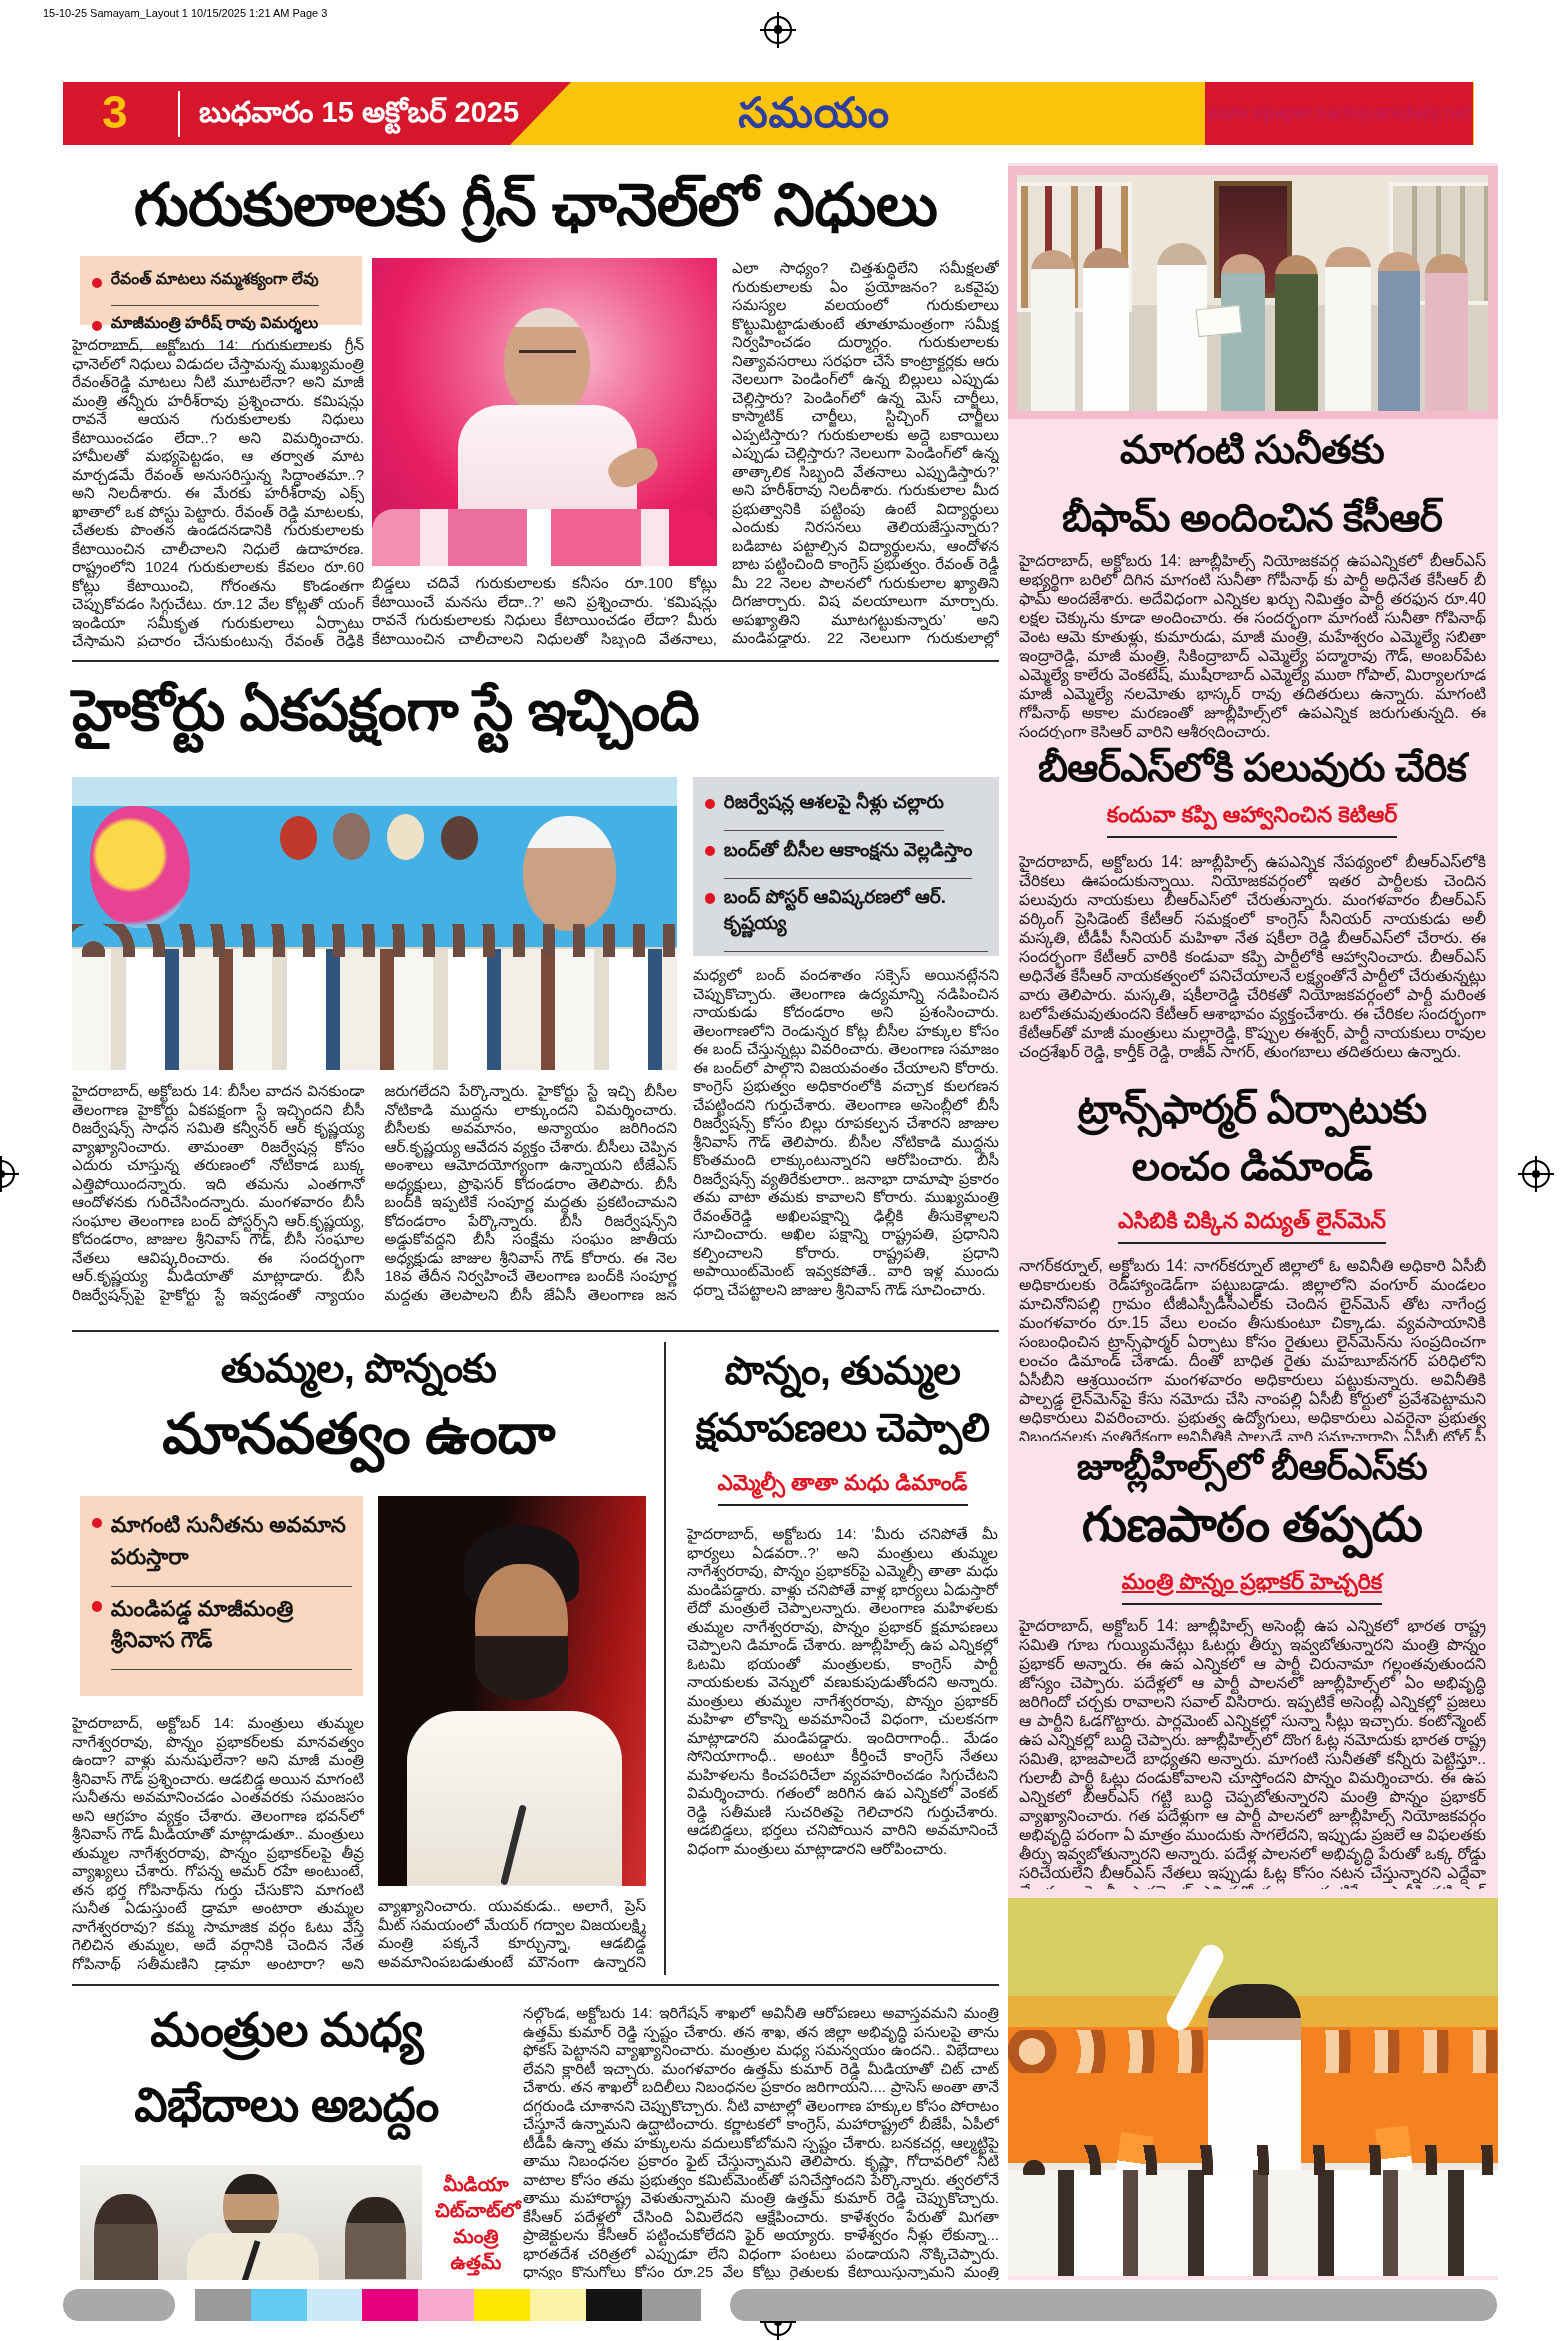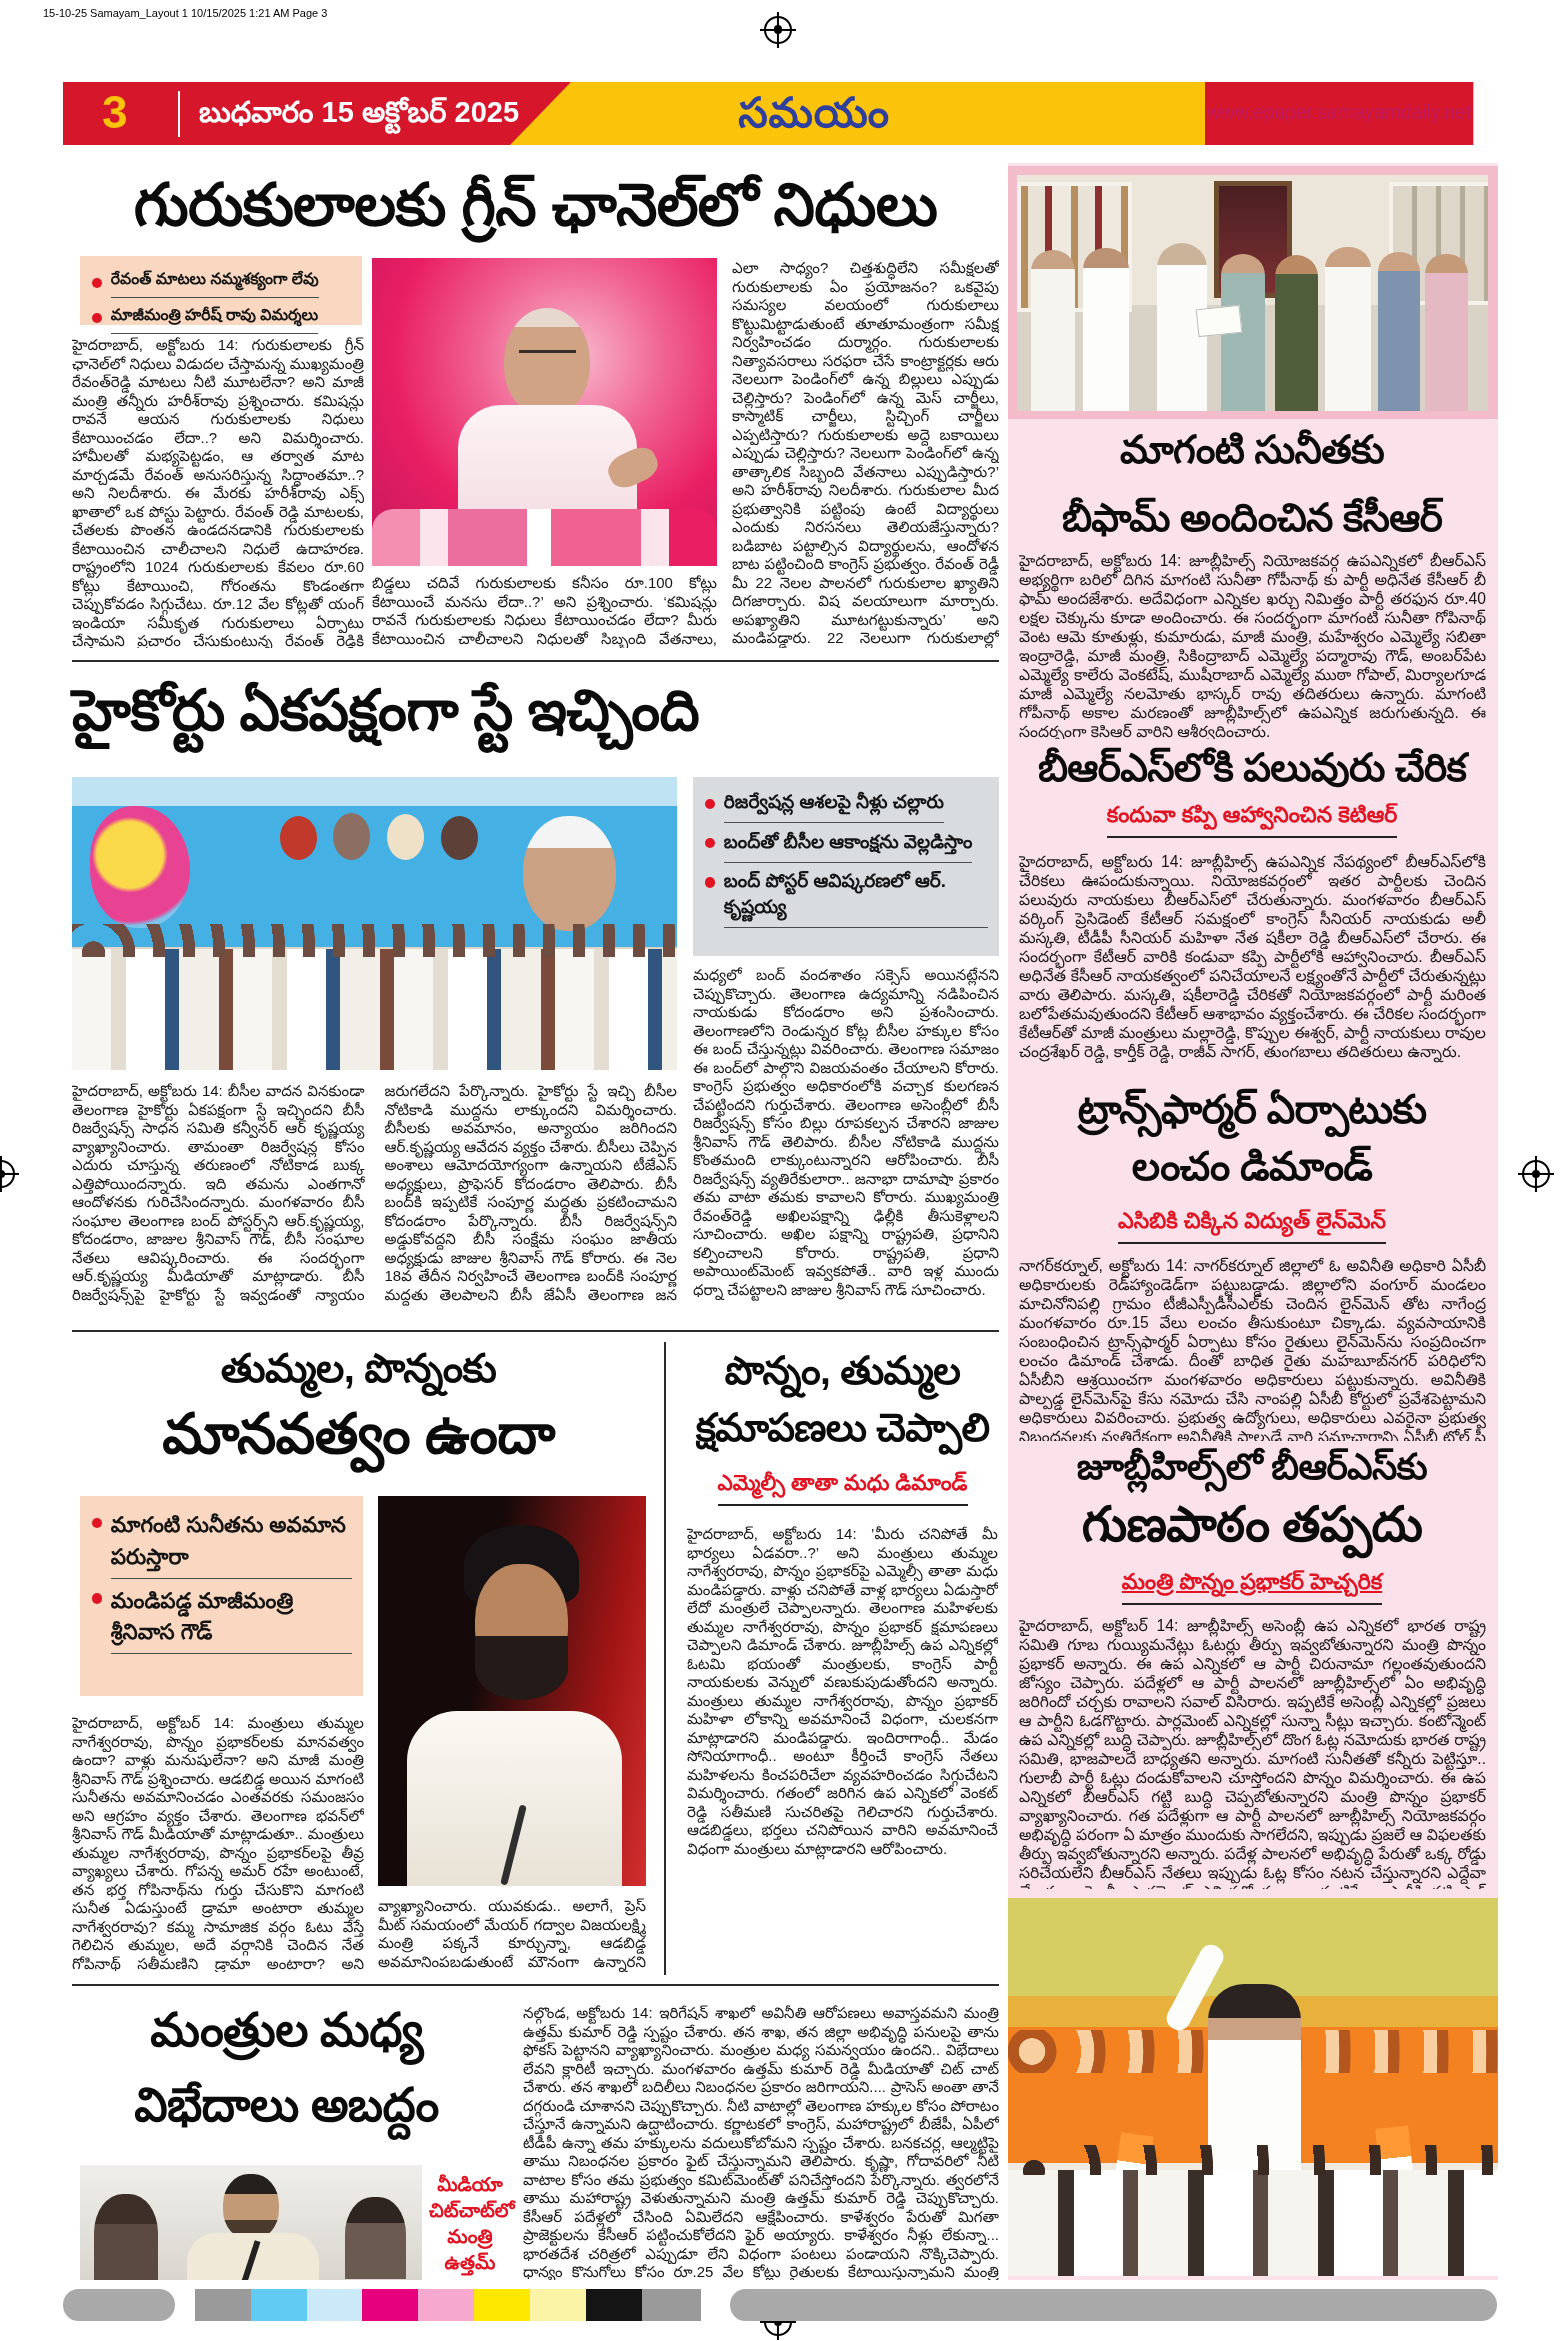--- a/index.html
+++ b/index.html
@@ -40,31 +40,31 @@
   .red-subhead{color:var(--accent-red);font-weight:900;text-align:center;}
   .red-subhead span{border-bottom:2.1px solid #222;padding-bottom:8.6px;}
   
   .body-txt{font-size:15px;line-height:18.5px;text-align:justify;color:#161616;overflow:hidden;}
   .two-col{column-count:2;column-gap:20px;}
   
   .bullet-box{background:var(--peach);padding:7.2px 11.5px;box-sizing:border-box;}
   .bullet-box.grey{background:var(--greybox);}
   .b-item{display:flex;align-items:flex-start;gap:8.6px;margin:7.2px 0;}
   .b-dot{flex:0 0 auto;width:10.7px;height:10.7px;border-radius:50%;background:var(--accent-red);margin-top:7.2px;}
-  .b-text{font-weight:900;color:#151515;border-bottom:1.4px solid #4a4a4a;padding-bottom:5px;}
+  .b-text{font-weight:900;color:#151515;border-bottom:1.4px solid #4a4a4a;padding-bottom:13px;}
   .rule-h{background:#2b2b2b;height:2.1px;}
   .rule-v{background:#2b2b2b;width:2.1px;}
   .pink-panel{background:var(--pinkpanel);}
   .photo{overflow:hidden;}
   .photo *{position:absolute;}
   
   .cap-bar{background:#a9a9a9;border-radius:15.7px;}
   .chip{position:absolute;top:0;height:100%;}
   
-  .stack-subhead{color:var(--accent-red);font-weight:900;text-align:center;line-height:1.35;}
+  .stack-subhead{color:var(--accent-red);font-weight:900;text-align:center;line-height:1.35;margin-left:6px;}
 </style>
 </head>
 <body>
 
 <div class="page">
 
   <div class="abs printline" style="left:43px;top:7.2px;">15-10-25 Samayam_Layout 1  10/15/2025  1:21 AM  Page 3</div>
 
   <div class="abs regmark" style="left:764px;top:15.7px;">
       <i></i>

